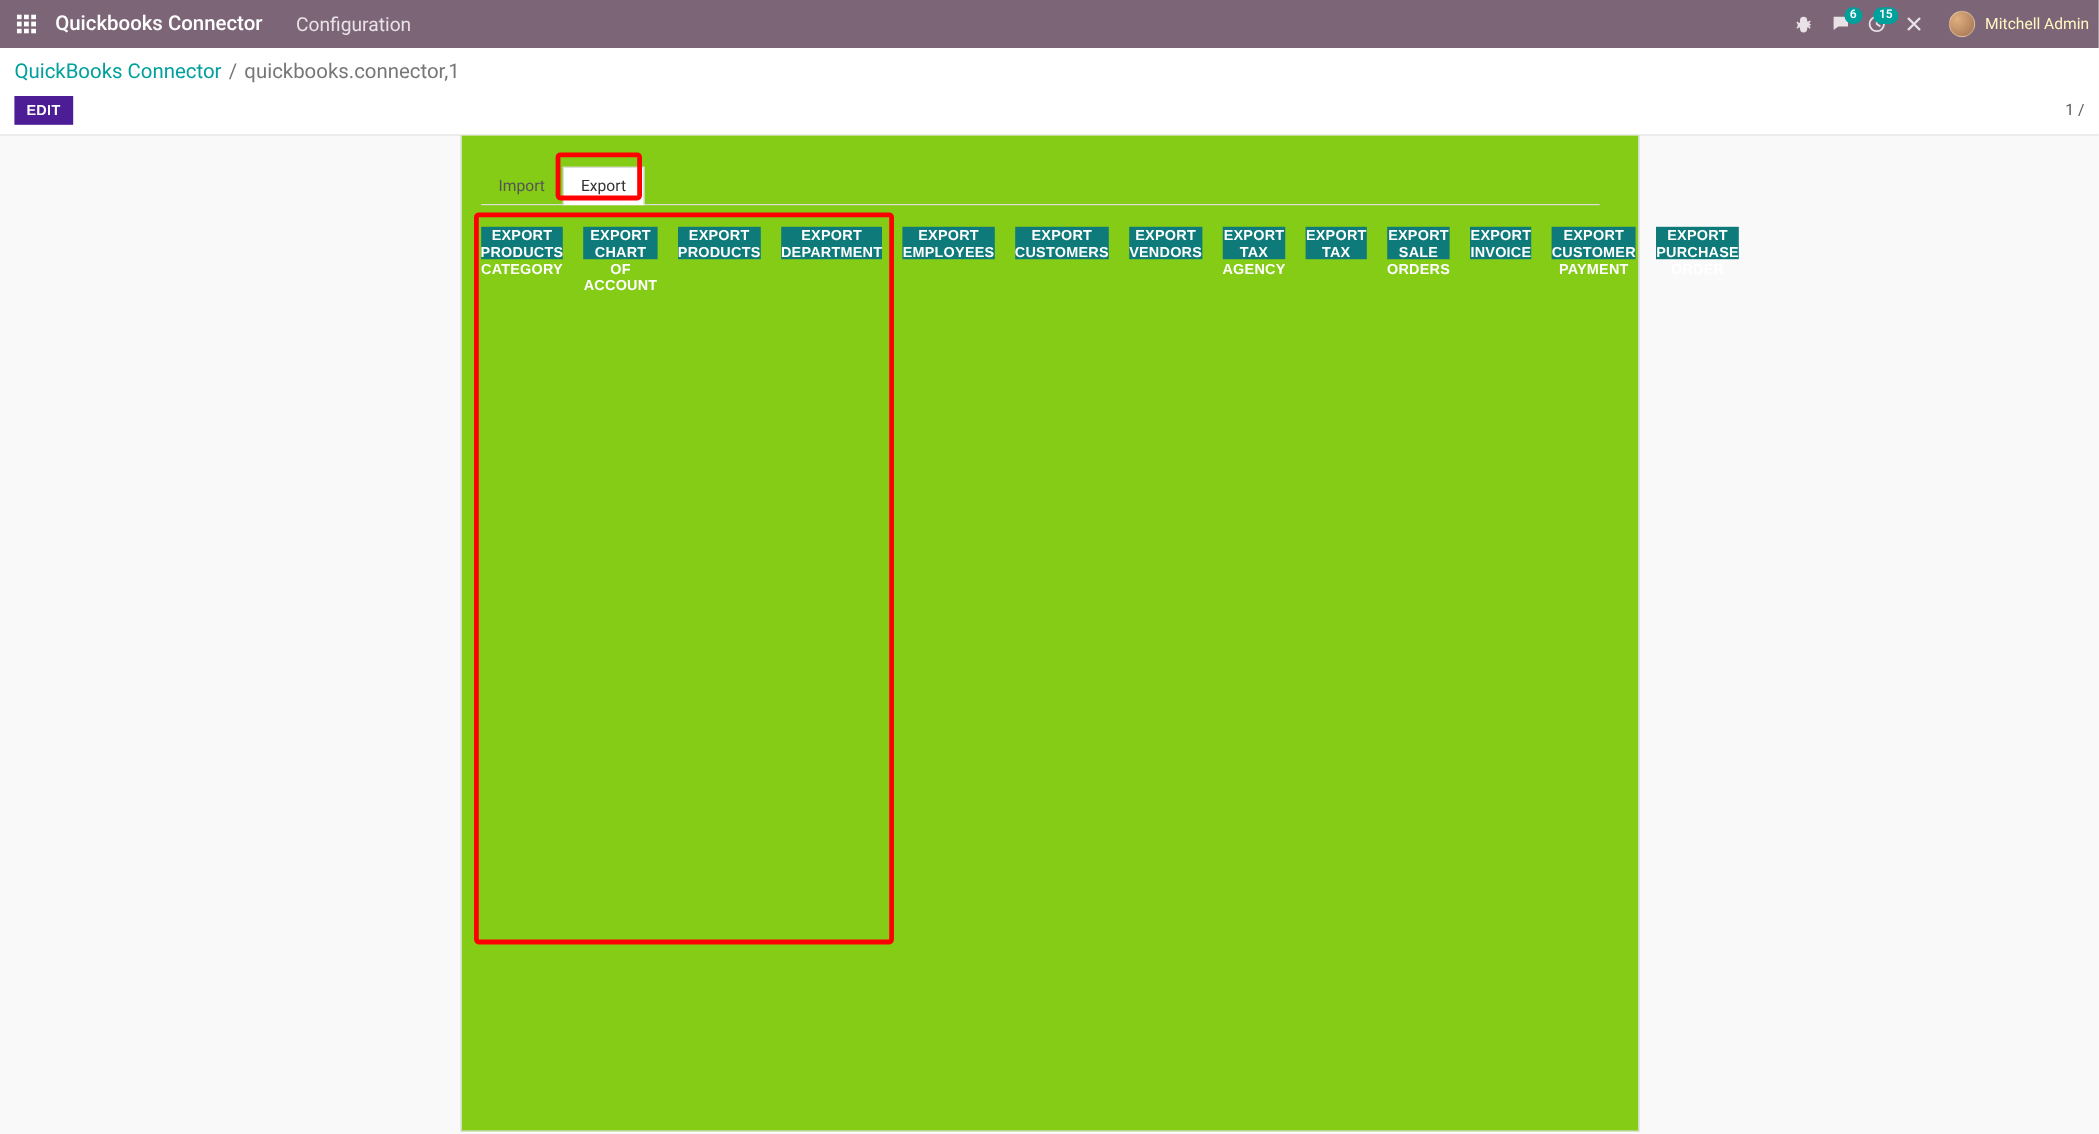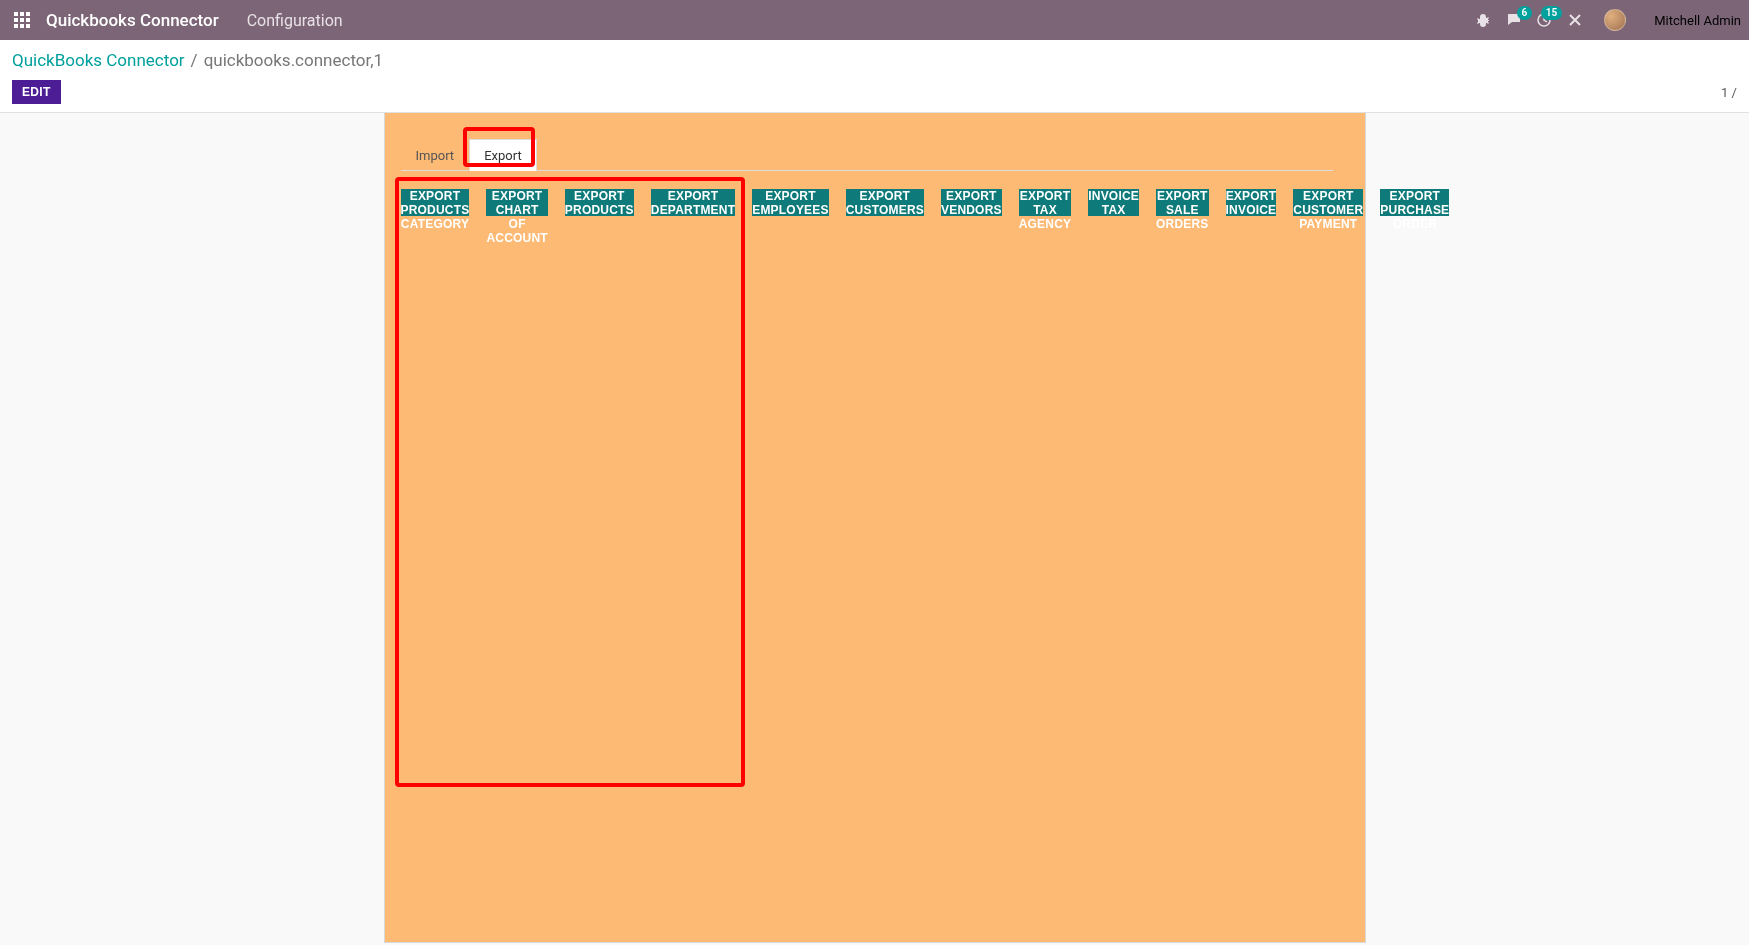--- a/index.html
+++ b/index.html
@@ -50,21 +50,21 @@
       top: -6px;
       right: -10px;
       line-height: 12px;
     }
     .user-wrap { display: flex; align-items: center; gap: 8px; cursor: pointer; margin-left: 6px; }
     .avatar {
       width: 22px; height: 22px; border-radius: 50%;
       background: radial-gradient(circle at 30% 30%, #e0b080, #a07050);
       border: 1px solid rgba(255,255,255,0.3);
     }
-    .user-name { color: #000000; font-size: 13px; margin-left: 20px; }
+    .user-name { color: #fef9c3; font-size: 13px; }
 
     .controlbar {
       background: #fff;
       border-bottom: 1px solid #e0e0e0;
       padding: 6px 12px 8px 12px;
     }
     .breadcrumb { font-size: 17px; font-weight: 400; margin-top: 4px; margin-bottom: 10px; display: flex; align-items: baseline; gap: 6px;}
     .breadcrumb-link { color: #00a09d; cursor: pointer; }
     .breadcrumb-sep { color: #777; }
     .breadcrumb-current { color: #777; }
@@ -77,21 +77,21 @@
       font-weight: 600;
       padding: 5px 10px;
       cursor: pointer;
       letter-spacing: 0.3px;
     }
     .pager { font-size: 13px; color: #5a5a5a; }
 
     .content-wrap { display: flex; justify-content: center; padding: 0; }
     .sheet {
       width: 982px;
-      background: #fdba74;
+      background: #84cc16;
       border: 1px solid #d8d8d8;
       border-top: none;
       min-height: 830px;
       padding: 20px 32px 30px 16px;
     }
 
     .tabs {
       display: flex;
       border-bottom: 1px solid #ddd;
       margin-top: 6px;
@@ -212,21 +212,21 @@
     <div class="buttons-wrap">
       <div class="export-btns">
         <button class="export-btn">EXPORT PRODUCTS CATEGORY</button>
         <button class="export-btn">EXPORT CHART OF ACCOUNT</button>
         <button class="export-btn">EXPORT PRODUCTS</button>
         <button class="export-btn">EXPORT DEPARTMENT</button>
         <button class="export-btn">EXPORT EMPLOYEES</button>
         <button class="export-btn">EXPORT CUSTOMERS</button>
         <button class="export-btn">EXPORT VENDORS</button>
         <button class="export-btn">EXPORT TAX AGENCY</button>
-        <button class="export-btn">INVOICE TAX</button>
+        <button class="export-btn">EXPORT TAX</button>
         <button class="export-btn">EXPORT SALE ORDERS</button>
         <button class="export-btn">EXPORT INVOICE</button>
         <button class="export-btn">EXPORT CUSTOMER PAYMENT</button>
         <button class="export-btn">EXPORT PURCHASE ORDER</button>
       </div>
       <div class="hl-tab" style="left:-6px; top:6px; width:350px; height:610px;"></div>
     </div>
 
   </div>
 </div>

